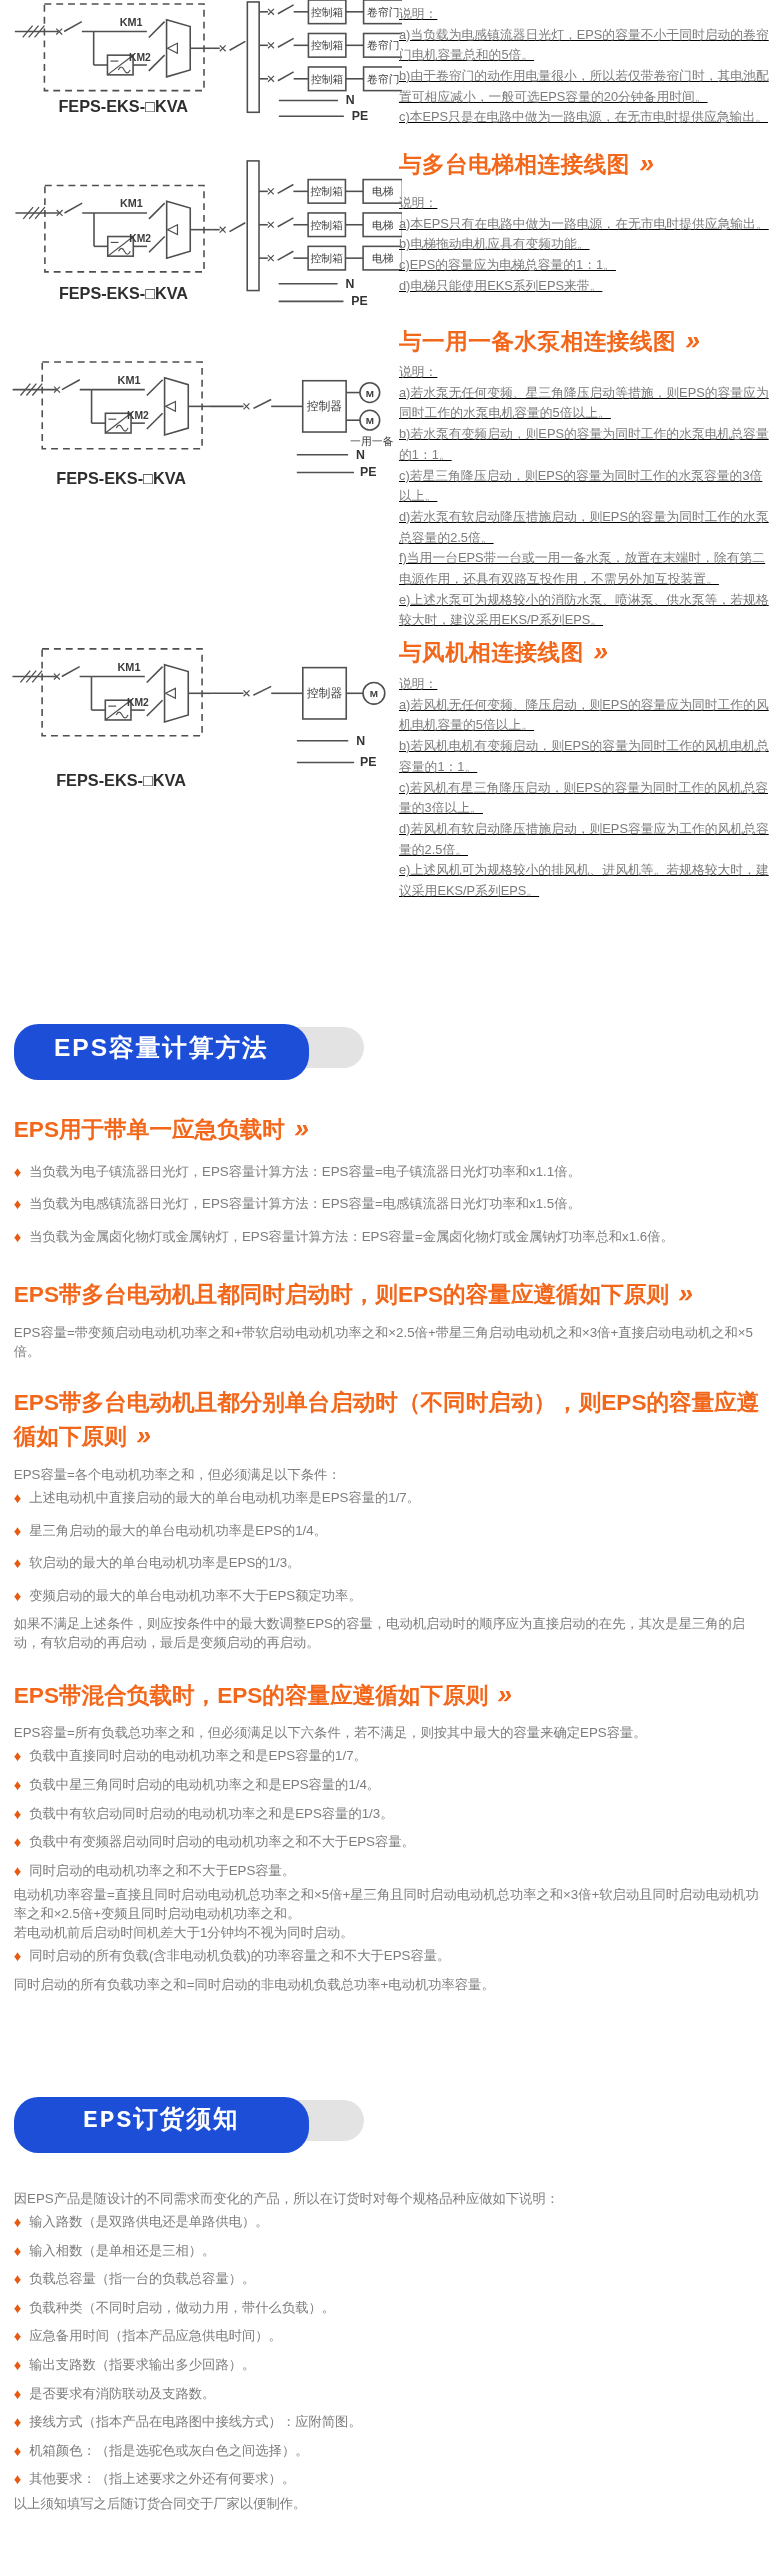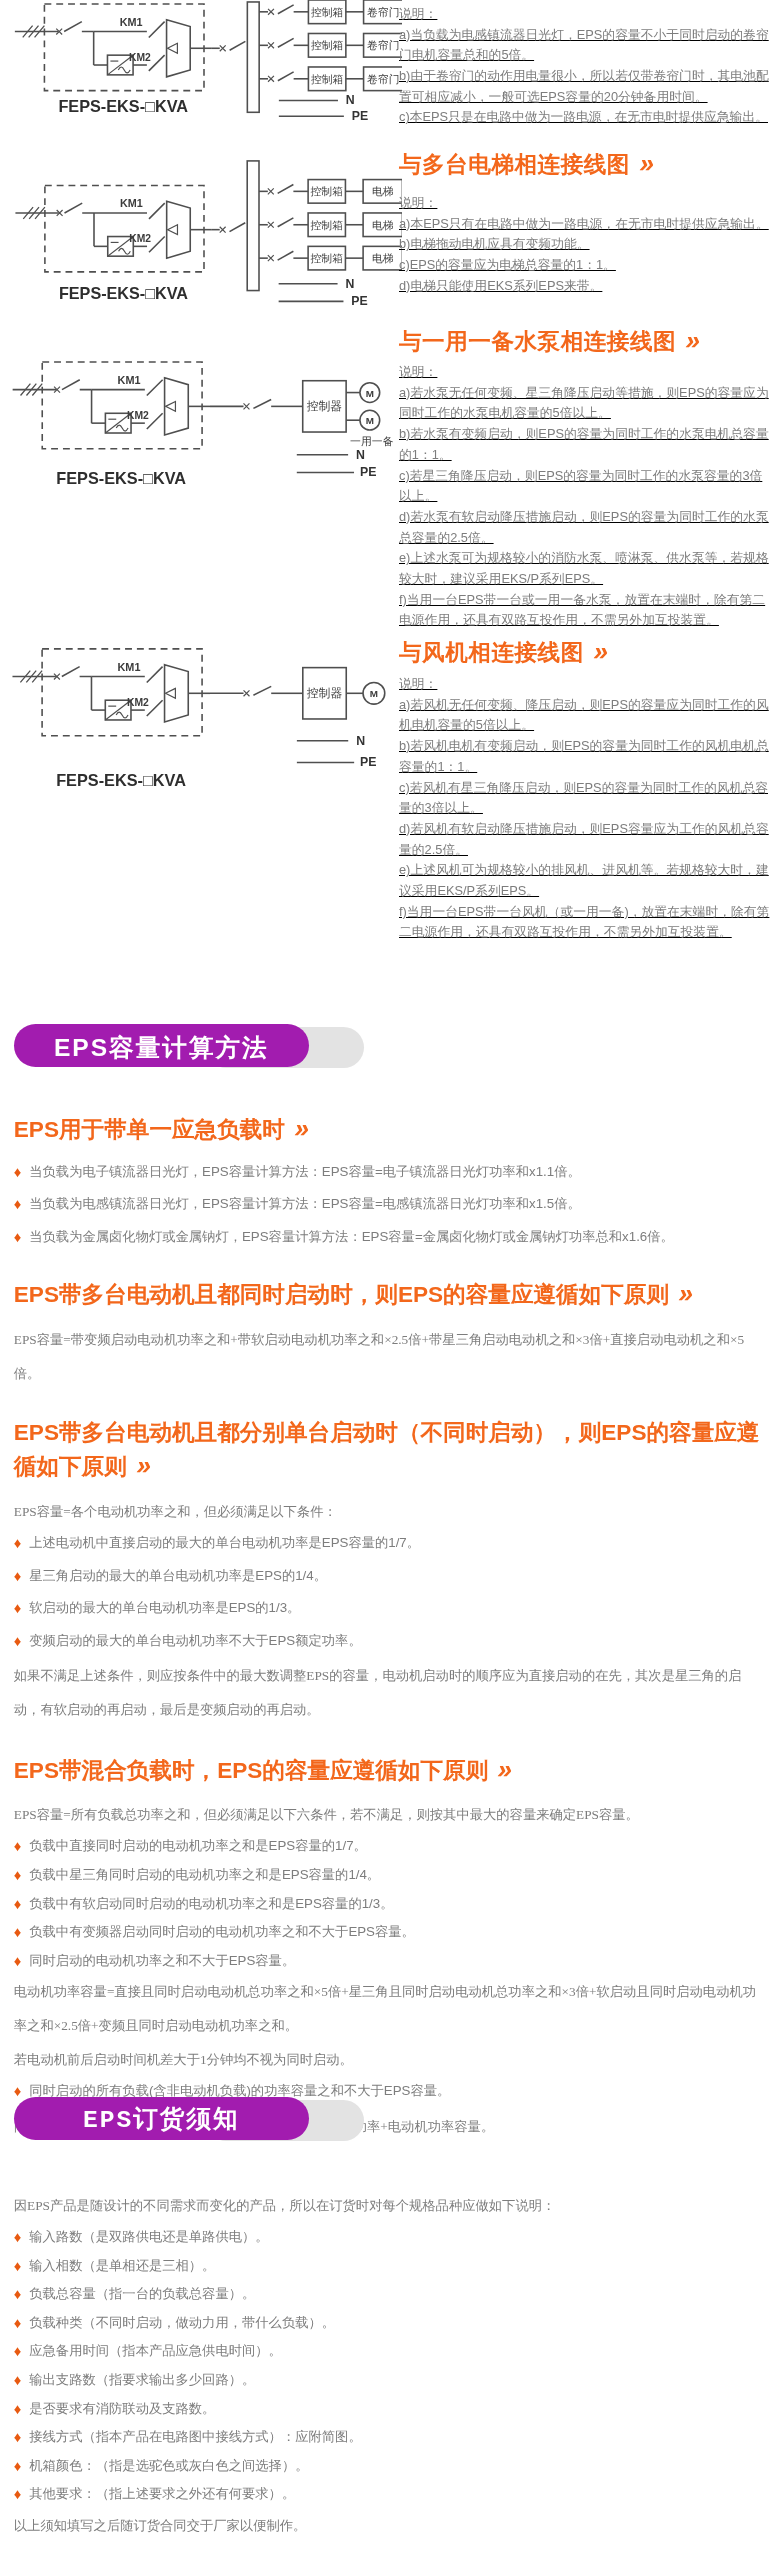--- a/index.html
+++ b/index.html
@@ -26,25 +26,25 @@
   .h-fan{left:399px;top:636px;}
   .chev{margin-left:9.8px;font-size:1.15em;display:inline-block;transform:skewX(-12deg);}
 
   
   .capacity{position:absolute;left:0;top:1024px;width:778px;padding:0 13.8px;box-sizing:border-box;}
   .ordering{position:absolute;left:0;top:2097px;width:778px;padding:0 13.8px;box-sizing:border-box;}
 
   .banner{position:relative;height:47px;margin-bottom:41px;}
   .ordering .banner{margin-bottom:45px;font-family:Liberation Mono, monospace;}
   .banner .tab{position:absolute;left:192px;top:3px;width:158px;height:41px;background:#e3e3e3;border-radius:21.7px;}
-  .banner .pill{position:absolute;left:0;top:0;width:295px;height:43px;border-radius:24.6px;background:#a21caf;color:#fff;font-size:24.6px;font-weight:bold;line-height:47px;text-align:center;letter-spacing:2px;}
+  .banner .pill{position:absolute;left:0;top:0;width:295px;height:56px;border-radius:24.6px;background:#1d4ed8;color:#fff;font-size:24.6px;font-weight:bold;line-height:47px;text-align:center;letter-spacing:2px;}
 
   .sub{margin:25.6px 0 11.8px;font-size:22.6px;font-weight:bold;color:#f3671b;line-height:33px;white-space:normal;}
   .sub.first{margin-top:39px;}
-  .body-p{margin:0;font-size:13.3px;color:#7d7d7d;line-height:34px;font-family:Liberation Serif, serif;}
+  .body-p{margin:0;font-size:13.3px;color:#7d7d7d;line-height:19px;}
   .blt{display:flex;margin:0 0 3.9px;font-size:13.3px;color:#7d7d7d;line-height:28.6px;}
   .blt .dm{color:#e85a11;margin-right:7.9px;font-size:14.8px;}
   .tight .blt{margin:0;}
   .ord-list .blt{margin:0;}
 </style>
 </head>
 <body>
 
 <svg width="0" height="0" style="position:absolute" aria-hidden="true">
   <defs>
@@ -179,22 +179,22 @@
     <text x="364" y="118" fill="#333" font-size="12.5" font-weight="bold">PE</text>
     <text x="122" y="126" fill="#2e2e2e" font-size="16.5" font-weight="bold" text-anchor="middle">FEPS-EKS-□KVA</text>
   </svg>
 
   <div class="nt-block n-c">
     <p class="nt">说明：</p>
     <p class="nt">a)若水泵无任何变频、星三角降压启动等措施，则EPS的容量应为同时工作的水泵电机容量的5倍以上。</p>
     <p class="nt">b)若水泵有变频启动，则EPS的容量为同时工作的水泵电机总容量的1：1。</p>
     <p class="nt">c)若星三角降压启动，则EPS的容量为同时工作的水泵容量的3倍以上。</p>
     <p class="nt">d)若水泵有软启动降压措施启动，则EPS的容量为同时工作的水泵总容量的2.5倍。</p>
+    <p class="nt">f)当用一台EPS带一台或一用一备水泵，放置在末端时，除有第二电源作用，还具有双路互投作用，不需另外加互投装置。</p>
     <p class="nt">e)上述水泵可为规格较小的消防水泵、喷淋泵、供水泵等，若规格较大时，建议采用EKS/P系列EPS。</p>
-    <p class="nt">f)当用一台EPS带一台或一用一备水泵，放置在末端时，除有第二电源作用，还具有双路互投作用，不需另外加互投装置。</p>
   </div>
 
   <h2 class="sec-h h-fan">
     <span>与风机相连接线图</span><span class="chev">»</span>
   </h2>
 
   <svg class="diag d-d" viewBox="0 0 420 160">
     <use href="#eps-unit" x="12" y="9"></use>
     <g stroke="#4f4f4f" stroke-width="1.6" fill="none">
       <path d="M212,56 H246"></path>
@@ -214,21 +214,20 @@
     <text x="122" y="150" fill="#2e2e2e" font-size="16.5" font-weight="bold" text-anchor="middle">FEPS-EKS-□KVA</text>
   </svg>
 
   <div class="nt-block n-d">
     <p class="nt">说明：</p>
     <p class="nt">a)若风机无任何变频、降压启动，则EPS的容量应为同时工作的风机电机容量的5倍以上。</p>
     <p class="nt">b)若风机电机有变频启动，则EPS的容量为同时工作的风机电机总容量的1：1。</p>
     <p class="nt">c)若风机有星三角降压启动，则EPS的容量为同时工作的风机总容量的3倍以上。</p>
     <p class="nt">d)若风机有软启动降压措施启动，则EPS容量应为工作的风机总容量的2.5倍。</p>
     <p class="nt">e)上述风机可为规格较小的排风机、进风机等。若规格较大时，建议采用EKS/P系列EPS。</p>
-    <p class="nt">f)当用一台EPS带一台风机（或一用一备)，放置在末端时，除有第二电源作用，还具有双路互投作用，不需另外加互投装置。</p>
   </div>
 
   <div class="capacity">
     <div class="banner">
       <div class="tab"></div>
       <div class="pill">EPS容量计算方法</div>
     </div>
 
     <h3 class="sub first">
       <span>EPS用于带单一应急负载时</span><span class="chev">»</span>

